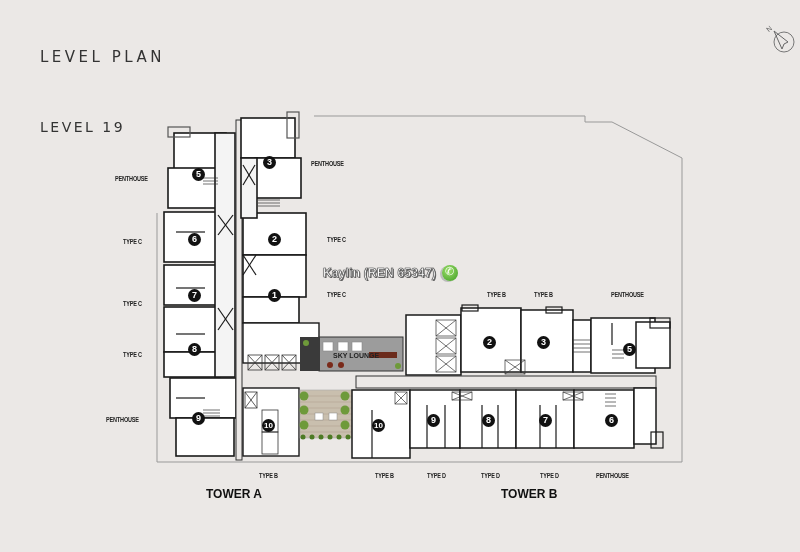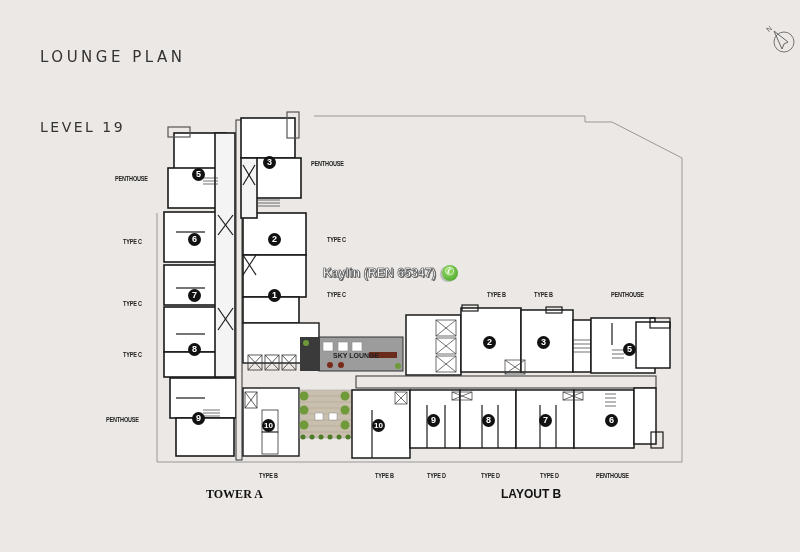--- a/index.html
+++ b/index.html
@@ -13,21 +13,21 @@
   .badge { position:absolute; width:13px; height:13px; border-radius:50%; background:#111; color:#fff; font-size:9px; line-height:13px; text-align:center; font-weight:bold; }
   .agent { position:absolute; left:323px; top:265px; display:flex; align-items:center; gap:6px; }
   .agent-name { font-size:12px; font-weight:bold; color:#fff; -webkit-text-stroke:0.6px #555; text-shadow:0 0 1px #444, 1px 1px 0 #666; letter-spacing:0.2px; }
   .wa-icon { width:16px; height:16px; border-radius:50%; background:radial-gradient(circle at 40% 35%, #9de06a, #3c9a22); position:relative; box-shadow:-2px 1px 0 #bbb; }
   .wa-icon::after { content:"✆"; position:absolute; left:3px; top:0px; font-size:11px; color:#fff; }
   .lounge-lbl { position:absolute; left:333px; top:352px; font-size:7px; font-weight:bold; color:#222; }
 </style>
 </head>
 <body>
 
-<div class="title">LOUNGE PLAN</div>
+<div class="title">LEVEL PLAN</div>
 <div class="level">LEVEL 19</div>
 
 <svg class="compass" viewBox="0 0 34 34">
   <circle cx="21" cy="20" r="10" fill="none" stroke="#777" stroke-width="1"></circle>
   <path d="M11 9 L25 20 L21 22 L19 27 Z" fill="none" stroke="#666" stroke-width="1"></path>
   <text x="3" y="9" font-size="7" fill="#666" transform="rotate(-40 6 6)" font-family="Liberation Sans, sans-serif">N</text>
 </svg>
 
 <svg class="plan" viewBox="0 0 800 552">
 
@@ -264,19 +264,19 @@
 <div class="lbl" style="left:534px;top:291px;">TYPE B</div>
 <div class="lbl" style="left:611px;top:291px;">PENTHOUSE</div>
 <div class="lbl" style="left:375px;top:472px;">TYPE B</div>
 <div class="lbl" style="left:427px;top:472px;">TYPE D</div>
 <div class="lbl" style="left:481px;top:472px;">TYPE D</div>
 <div class="lbl" style="left:540px;top:472px;">TYPE D</div>
 <div class="lbl" style="left:596px;top:472px;">PENTHOUSE</div>
 
 <div class="lounge-lbl">SKY LOUNGE</div>
 
-<div class="tower" style="left:206px;top:487px;font-family:Liberation Serif, serif;">TOWER A</div>
-<div class="tower" style="left:501px;top:487px;">LAYOUT B</div>
+<div class="tower" style="left:206px;top:487px;">TOWER A</div>
+<div class="tower" style="left:501px;top:487px;">TOWER B</div>
 
 <div class="agent">
   <span class="agent-name">Kaylin (REN 65347)</span>
   <span class="wa-icon"></span>
 </div>
 
 </body></html>

